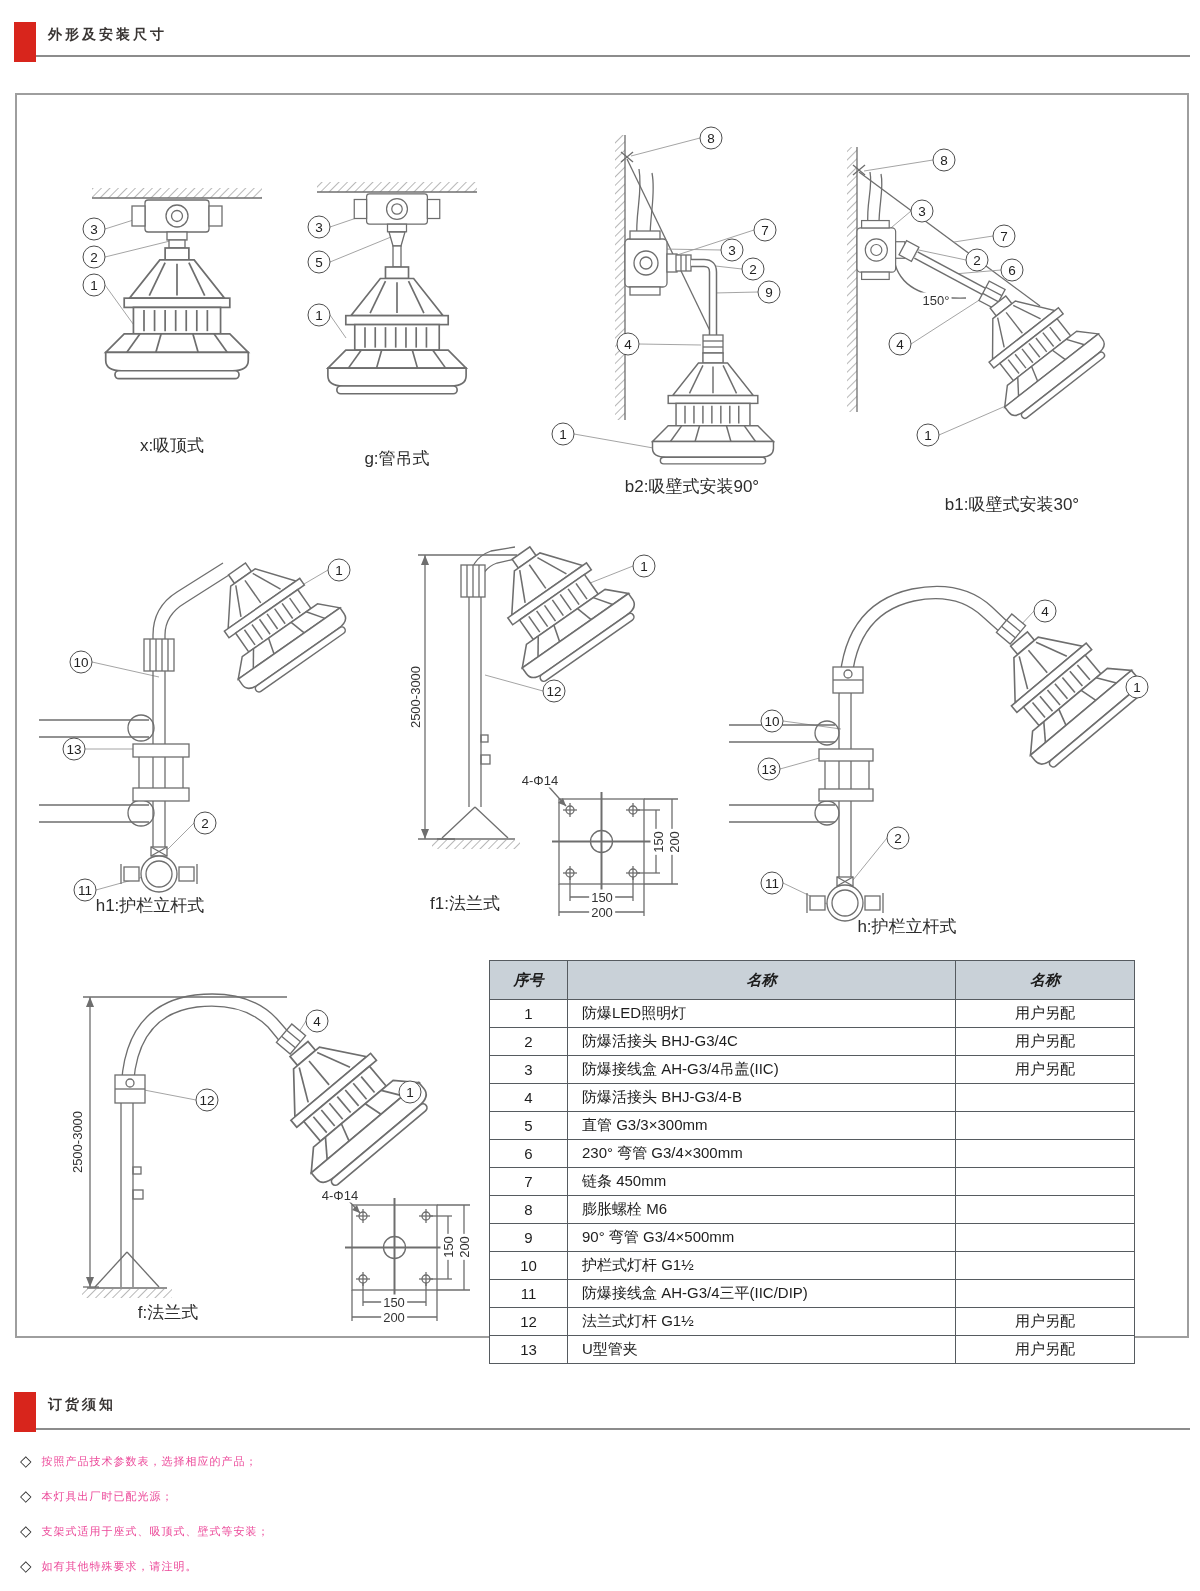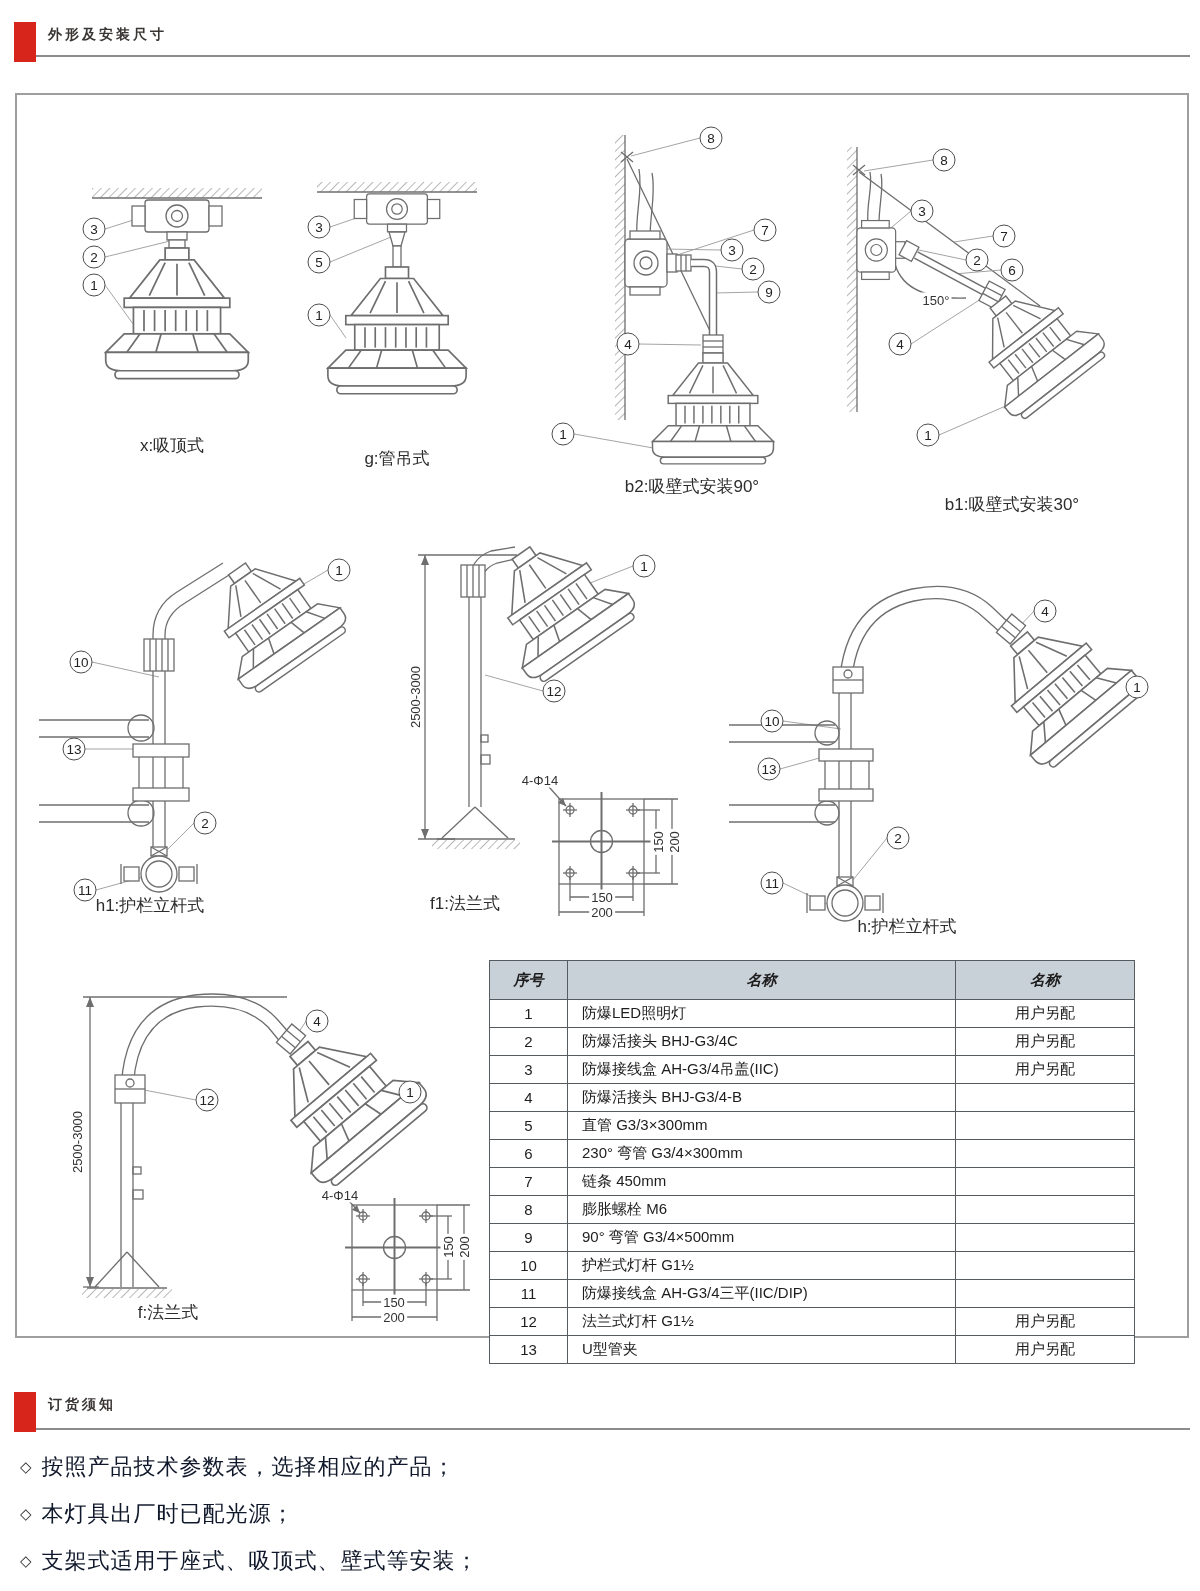--- a/index.html
+++ b/index.html
@@ -35,21 +35,21 @@
   .parts-table-wrap { position:absolute; left:472px; top:865px; }
   table.parts { border-collapse:collapse; table-layout:fixed; width:645px; background:#fff; }
   table.parts th, table.parts td { border:1.6px solid #565b60; font-size:15px; color:#1d1d1d; overflow:hidden; white-space:nowrap; }
   table.parts th { height:36px; font-weight:bold; text-align:center;font-style:italic; }
   table.parts td { height:25px; text-align:center; }
   table.parts td:nth-child(2) { text-align:left; padding-left:14px; }
 
   .notes { position:absolute; left:20px; top:1452px; }
   .note-line { display:flex; align-items:center; margin-bottom:17px; }
   .note-diamond { font-size:15px; color:#2b2b2b; margin-right:10px; }
-  .note-text { font-size:22px; color:#0f172a; letter-spacing:1px; }
+  .note-text { font-size:11px; color:#ec4899; letter-spacing:1px; }
 </style>
 </head>
 <body>
 
 <div class="page">
 
   <svg width="0" height="0" style="position:absolute" aria-hidden="true">
     <defs>
       <pattern id="hatchp" width="6" height="6" patternUnits="userSpaceOnUse" patternTransform="rotate(45)">
         <line x1="0" y1="0" x2="0" y2="6" stroke="#7d7d7d" stroke-width="1.1"></line>

